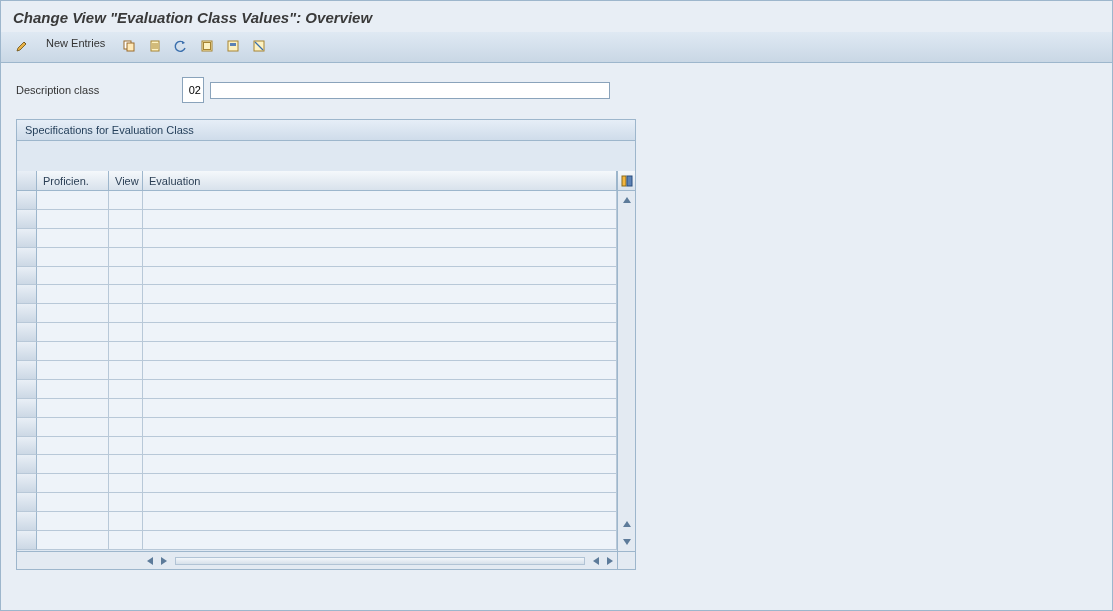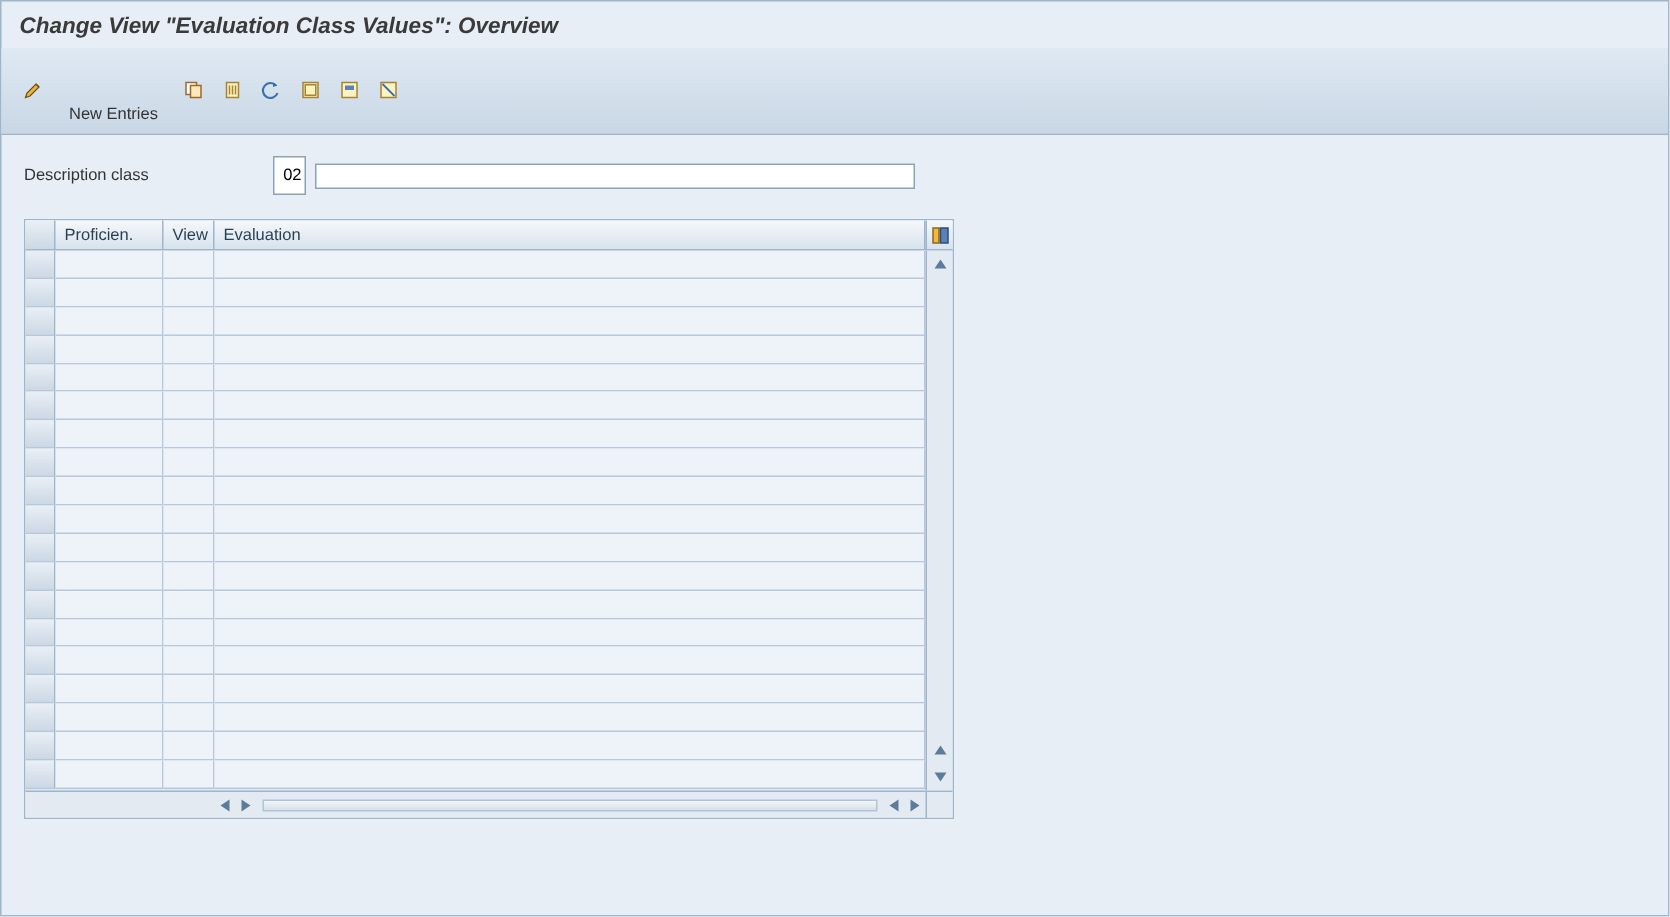--- a/index.html
+++ b/index.html
@@ -1,31 +1,31 @@
 <!DOCTYPE html>
 <html><head>
 <meta charset="utf-8">
 <style>
   * { box-sizing: border-box; margin: 0; padding: 0; }
   html, body { width: 1113px; height: 611px; font-family: Arial, sans-serif; font-size: 11px; background: #e8eef5; color: #333; overflow: hidden; }
   .page { width: 1113px; height: 611px; background: #e8eef5; border: 1px solid #9db6cc; }
   .page-title { font-size: 15px; font-weight: bold; font-style: italic; color: #3a3a3a; padding: 8px 12px 6px 12px; }
   .app-toolbar { display: flex; align-items: center; gap: 4px; padding: 4px 10px 6px 10px; border-bottom: 1px solid #9db6cc; background: linear-gradient(#dfe9f3, #c9d7e5); }
   .tb-btn { width: 22px; height: 20px; display: inline-flex; align-items: center; justify-content: center; border: 1px solid transparent; border-radius: 2px; cursor: pointer; }
-  .tb-text-btn { height: 20px; padding: 0 8px; border: 1px solid transparent; border-radius: 2px; display: inline-flex; align-items: flex-end; cursor: pointer; margin-top: 27px; }
+  .tb-text-btn { height: 20px; padding: 0 8px; border: 1px solid transparent; border-radius: 2px; display: inline-flex; align-items: flex-start; cursor: pointer; }
   .watermark { margin-left: 6px; color: #ef8a2f; font-size: 17px; font-family: "Comic Sans MS", cursive, sans-serif; opacity: .85; }
   .field-row { display: flex; align-items: center; gap: 6px; padding: 14px 15px 10px 15px; }
   .field-label { width: 160px; }
   .field-short { width: 22px; height: 17px; border: 1px solid #8aa3bb; background: #fff; font-size: 11px; padding: 12px 2px; text-align: right; }
   .field-long { width: 400px; height: 17px; border: 1px solid #8aa3bb; background: #fff; }
 
   .panel { margin: 6px 15px 0 15px; width: 620px; border: 1px solid #9db6cc; background: #dfe8f2; }
   .panel-title { padding: 4px 8px; background: linear-gradient(#e6eef7, #cfdcea); border-bottom: 1px solid #9db6cc; color: #26415c; }
   .grid-wrap { position: relative; background: #dfe8f2; padding: 0 0 0 0; }
-  .grid { display: flex; }
+  .grid { display: flex; margin-top: 30px; }
   .grid-left { flex: 1; }
   .grid-head { display: flex; height: 20px; background: linear-gradient(#f5f8fb, #d8e2ec); border-bottom: 1px solid #9db6cc; }
   .gh-cell { border-right: 1px solid #9db6cc; display: flex; align-items: center; padding: 0 6px; color: #2b3f55; }
   .gh-sel { width: 20px; background: linear-gradient(#e9eff6, #ccd8e5); border-right: 1px solid #9db6cc; }
   .gh-prof { width: 72px; }
   .gh-info { width: 34px; }
   .gh-desc { flex: 1; }
   .gh-config { width: 18px; display: flex; align-items: center; justify-content: center; background: linear-gradient(#f5f8fb, #d8e2ec); border-left: 1px solid #9db6cc; }
   .grid-body { height: 360px; overflow: hidden; display: flex; }
   .rows { flex: 1; }
@@ -108,20 +108,21 @@
     </span>
   </div>
 
   <div class="field-row">
     <span class="field-label">Description class</span>
     <input class="field-short" value="02" style="">
     <input class="field-long" value="" style="">
   </div>
 
   <div class="panel">
+    <div class="panel-title">Specifications for Evaluation Class</div>
     <div class="grid-wrap">
       <div class="grid">
         <div class="grid-left">
           <div class="grid-head">
             <div class="gh-sel"></div>
             <div class="gh-cell gh-prof">Proficien.</div>
             <div class="gh-cell gh-info">View</div>
             <div class="gh-cell gh-desc">Evaluation</div>
             <div class="gh-config" title="Configuration">
               <svg width="12" height="12" viewBox="0 0 12 12">

